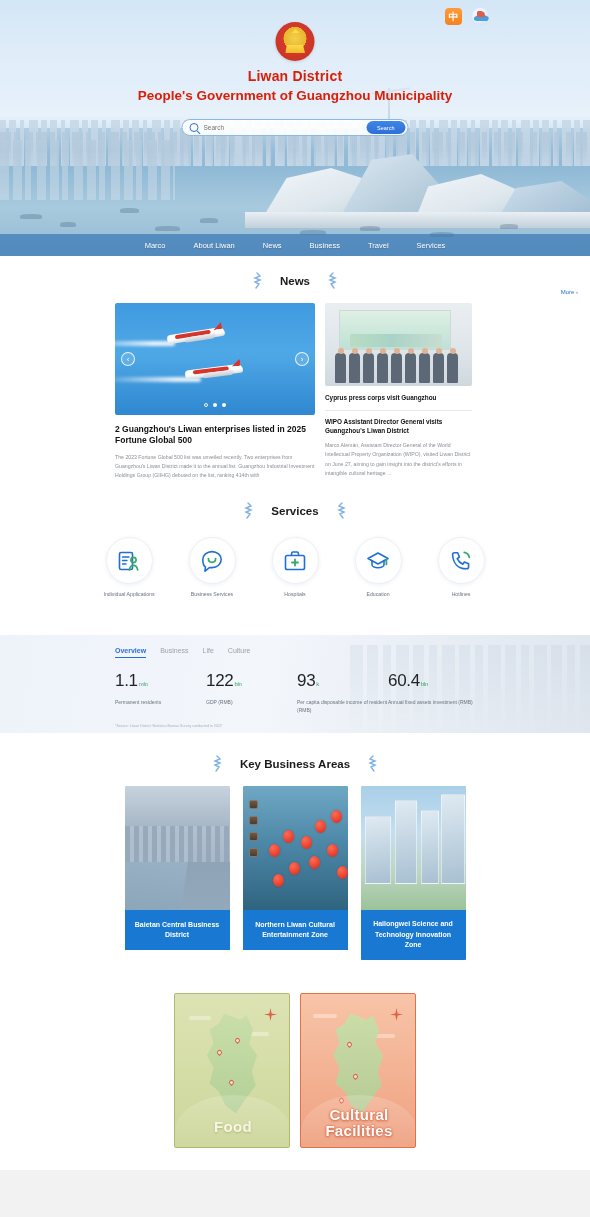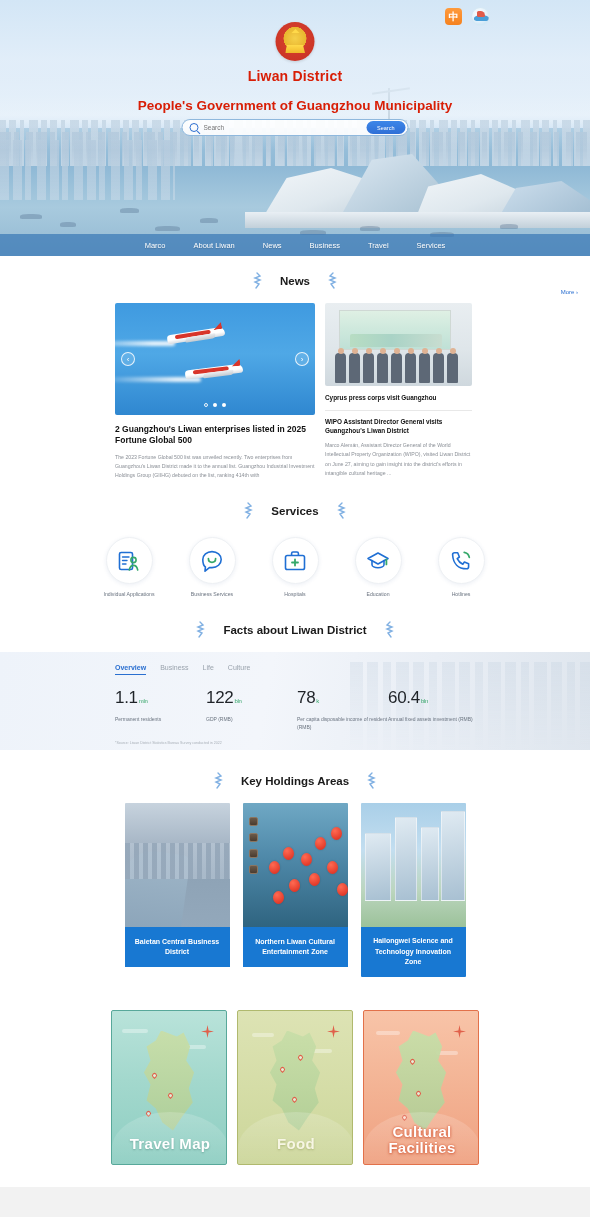--- a/index.html
+++ b/index.html
@@ -136,21 +136,21 @@
     width: 20px; height: 8px;
     background: linear-gradient(180deg,#ffd94a,#f0b92b);
     clip-path: polygon(10% 0, 90% 0, 100% 100%, 0 100%);
   }
 
   .hero-title1 {
     position: absolute; top: 68px; width: 100%; text-align: center;
     font-size: 14px; font-weight: bold; color: #d81e06; letter-spacing: .2px; z-index: 8;
   }
   .hero-title2 {
-    position: absolute; top: 98px; width: 100%; text-align: center;
+    position: absolute; top: 88px; width: 100%; text-align: center;
     font-size: 13.5px; font-weight: bold; color: #d81e06; z-index: 8;
   }
 
   .searchbar {
     position: absolute; left: 50%; transform: translateX(-50%); top: 119px;
     width: 227px; height: 17px; background: rgba(255,255,255,.9);
     border: 1px solid #8fb8dd; border-radius: 10px;
     display: flex; align-items: center; padding: 0 2px 0 7px; z-index: 8;
   }
   .search-ic { width: 9px; height: 9px; border: 1.4px solid #2e6fd0; border-radius: 50%; position: relative; flex: 0 0 auto; }
@@ -584,33 +584,20 @@
           <path d="M5.6 3.8h3.1l1.7 4.2-2.2 1.6a11.4 11.4 0 0 0 5.6 5.6l1.6-2.2 4.2 1.7v3.1c0 1.1-.9 2-2 2C9.3 19.8 4.2 14.7 3.6 5.8c0-1.1.9-2 2-2z" stroke="#1f6fd4" stroke-width="1.6" fill="none" stroke-linejoin="round"></path>
           <path d="M15.2 3.4c2.6.4 4.6 2.4 5.1 5" stroke="#35a86a" stroke-width="1.7" fill="none" stroke-linecap="round"></path>
         </svg>
       </div>
       <div class="svc-label">Hotlines</div>
     </div>
   </div>
 </div>
 
 <div class="facts-head">
-  <div class="sec-title">
-    <span class="orn">
-      <svg width="13" height="17" viewBox="0 0 13 17">
-          <path d="M6 1 L9 4 L4 6 L9 8 L4 10 L8 12 L5 16" stroke="#6ba3de" stroke-width="1.4" fill="none" stroke-linecap="round"></path>
-        </svg>
-    </span>
-    <span>Facts about Liwan District</span>
-    <span class="orn">
-      <svg width="13" height="17" viewBox="0 0 13 17">
-          <path d="M7 1 L4 4 L9 6 L4 8 L9 10 L5 12 L8 16" stroke="#6ba3de" stroke-width="1.4" fill="none" stroke-linecap="round"></path>
-        </svg>
-    </span>
-  </div>
 
   <div class="facts-panel">
     <div class="facts-bg-city"></div>
     <div class="facts-inner">
       <div class="facts-tabs">
         <span class="active">Overview</span>
         <span>Business</span>
         <span>Life</span>
         <span>Culture</span>
       </div>
@@ -618,42 +605,42 @@
       <div class="stats">
         <div class="stat">
           <div class="num"><span>1.1</span><em>mln</em></div>
           <div class="cap">Permanent residents</div>
         </div>
         <div class="stat">
           <div class="num"><span>122</span><em>bln</em></div>
           <div class="cap">GDP (RMB)</div>
         </div>
         <div class="stat">
-          <div class="num"><span>78</span><em>k</em></div>
+          <div class="num"><span>93</span><em>k</em></div>
           <div class="cap">Per capita disposable income of resident (RMB)</div>
         </div>
         <div class="stat">
           <div class="num"><span>60.4</span><em>bln</em></div>
           <div class="cap">Annual fixed assets investment (RMB)</div>
         </div>
       </div>
 
       <div class="facts-src">*Source: Liwan District Statistics Bureau Survey conducted in 2022</div>
     </div>
   </div>
 </div>
 
 <div class="kba">
   <div class="sec-title">
     <span class="orn">
       <svg width="13" height="17" viewBox="0 0 13 17">
           <path d="M6 1 L9 4 L4 6 L9 8 L4 10 L8 12 L5 16" stroke="#6ba3de" stroke-width="1.4" fill="none" stroke-linecap="round"></path>
         </svg>
     </span>
-    <span>Key Holdings Areas</span>
+    <span>Key Business Areas</span>
     <span class="orn">
       <svg width="13" height="17" viewBox="0 0 13 17">
           <path d="M7 1 L4 4 L9 6 L4 8 L9 10 L5 12 L8 16" stroke="#6ba3de" stroke-width="1.4" fill="none" stroke-linecap="round"></path>
         </svg>
     </span>
   </div>
 
   <div class="kba-row">
     <div class="kba-card">
       <div class="kba-img img-baietan"></div>
@@ -686,35 +673,20 @@
         <i style="left:80px;top:8px;width:24px;height:90px"></i>
       </div>
       <div class="kba-cap">Hailongwei Science and Technology Innovation Zone</div>
     </div>
   </div>
 </div>
 
 <div class="explore">
 
   <div class="explore-row">
-    <div class="ex-card ex-travel">
-      <div class="ex-cloud" style="left:10px;top:18px;width:26px"></div>
-      <div class="ex-cloud" style="left:74px;top:34px;width:20px"></div>
-      <div class="ex-map"></div>
-      <div class="ex-pin" style="left:40px;top:62px"></div>
-      <div class="ex-pin" style="left:56px;top:82px"></div>
-      <div class="ex-pin" style="left:34px;top:100px"></div>
-      <div class="ex-compass">
-        <svg width="13" height="13" viewBox="0 0 13 13">
-            <path d="M6.5 0 L7.6 5.4 L13 6.5 L7.6 7.6 L6.5 13 L5.4 7.6 L0 6.5 L5.4 5.4 Z" fill="#e0604a"></path>
-          </svg>
-      </div>
-      <div class="ex-hill"></div>
-      <div class="ex-label lbl-travel">Travel Map</div>
-    </div>
 
     <div class="ex-card ex-food">
       <div class="ex-cloud" style="left:14px;top:22px;width:22px"></div>
       <div class="ex-cloud" style="left:70px;top:38px;width:24px"></div>
       <div class="ex-map"></div>
       <div class="ex-pin" style="left:60px;top:44px"></div>
       <div class="ex-pin" style="left:42px;top:56px"></div>
       <div class="ex-pin" style="left:54px;top:86px"></div>
       <div class="ex-compass">
         <svg width="13" height="13" viewBox="0 0 13 13">

